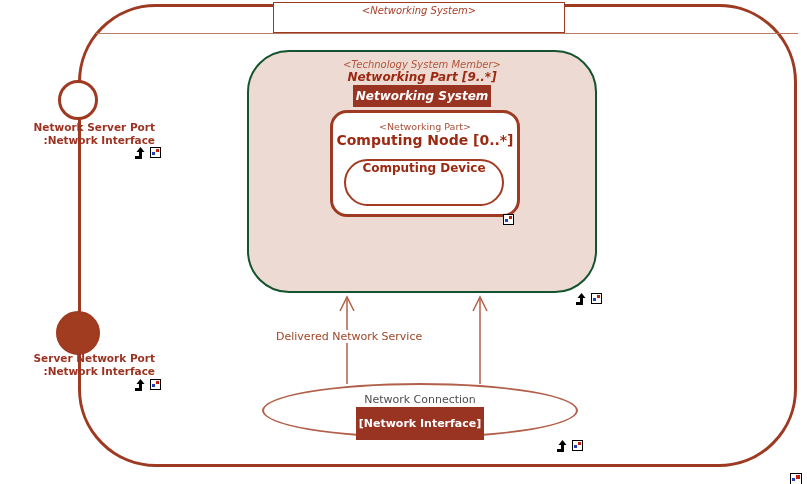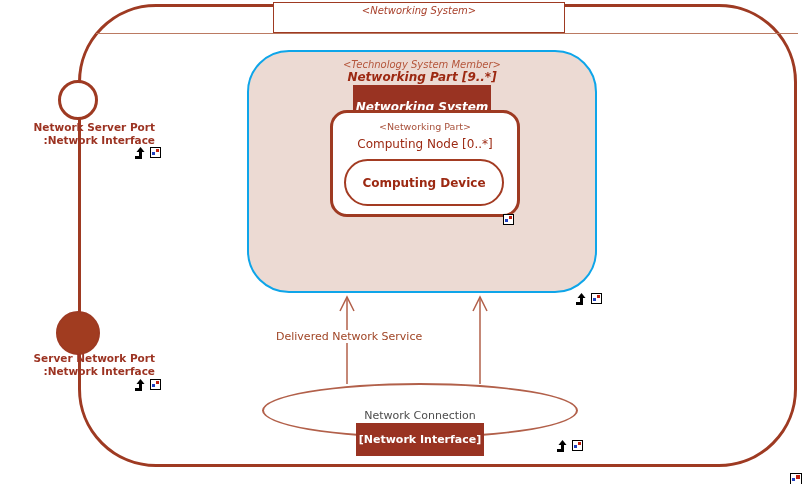--- a/index.html
+++ b/index.html
@@ -29,57 +29,57 @@
   .port.filled{left:56px;top:311px;width:40px;height:40px;background:#a13c20;border:2px solid #9e3a22;}
   .port-label{
     position:absolute;width:150px;left:5px;text-align:right;
     font-size:10.5px;font-weight:bold;color:#9c3322;line-height:13px;z-index:5;
   }
   .port-label.p1{top:121px;}
   .port-label.p2{top:352px;}
   
   .pink-box{
     position:absolute;left:247px;top:50px;width:350px;height:243px;
-    background:#ecdad3;border:2px solid #0ea5e9;border-radius:42px;
+    background:#ecdad3;border:2px solid #14532d;border-radius:42px;
     box-sizing:border-box;text-align:center;z-index:1;
   }
   .pink-stereo{font-size:10px;font-style:italic;color:#b4553a;margin-top:7px;}
   .pink-name{font-size:12px;font-weight:bold;font-style:italic;color:#9c2912;line-height:15px;}
   .hl{
     display:inline-block;background:#993322;color:#fff;
-    font-size:12px;font-weight:bold;font-style:italic;padding:15px 3px;line-height:14px;
+    font-size:12px;font-weight:bold;font-style:italic;padding:4px 3px;line-height:14px;
   }
   
   .node-box{
     position:absolute;left:330px;top:110px;width:190px;height:107px;
     background:#fff;border:3px solid #9e3a22;border-radius:17px;
     box-sizing:border-box;text-align:center;z-index:2;
   }
   .node-stereo{font-size:9.5px;color:#a8503a;margin-top:8px;}
-  .node-name{font-size:12px;font-weight:normal;color:#9c2912;margin-top:5px;}
+  .node-name{font-size:14px;font-weight:bold;color:#9c2912;}
   .device-pill{
     position:absolute;left:344px;top:159px;width:160px;height:47px;
     background:#fff;border:2px solid #a33b22;border-radius:24px;
-    box-sizing:border-box;z-index:3;display:flex;align-items:center;justify-content:center;
+    box-sizing:border-box;z-index:3;display:flex;justify-content:center;
   }
   .device-name{font-size:12px;font-weight:bold;color:#9c2912;}
   
   .conn-label{
     position:absolute;font-size:11px;color:#a04526;background:#fff;
     padding:0 2px;z-index:3;white-space:nowrap;
   }
   .conn-label.l1{left:274px;top:330px;}
   .conn-label.l2{left:412px;top:337px;}
   
   .ellipse{
     position:absolute;left:262px;top:383px;width:316px;height:55px;
     border:2px solid #b2604a;border-radius:50%;background:#fff;
     box-sizing:border-box;text-align:center;z-index:2;
   }
-  .ellipse-name{font-size:11px;color:#4d4d4d;margin-top:24px;}
+  .ellipse-name{font-size:11px;color:#4d4d4d;margin-top:8px;}
   .ellipse-badge{
     display:inline-block;background:#993322;color:#fff;
     font-size:11px;font-weight:bold;padding:10px 3px;margin-top:1px;
   }
   .arrows-svg{position:absolute;left:0;top:0;width:807px;height:484px;z-index:1;}
   
   .iconpair{position:absolute;z-index:6;display:flex;gap:3px;align-items:flex-start;}
   .ip1{left:135px;top:147px;} .ip2{left:135px;top:379px;}
   .ip3{left:576px;top:293px;} .ip4{left:557px;top:440px;}
   .solo-icon{position:absolute;left:790px;top:470px;z-index:6;}

